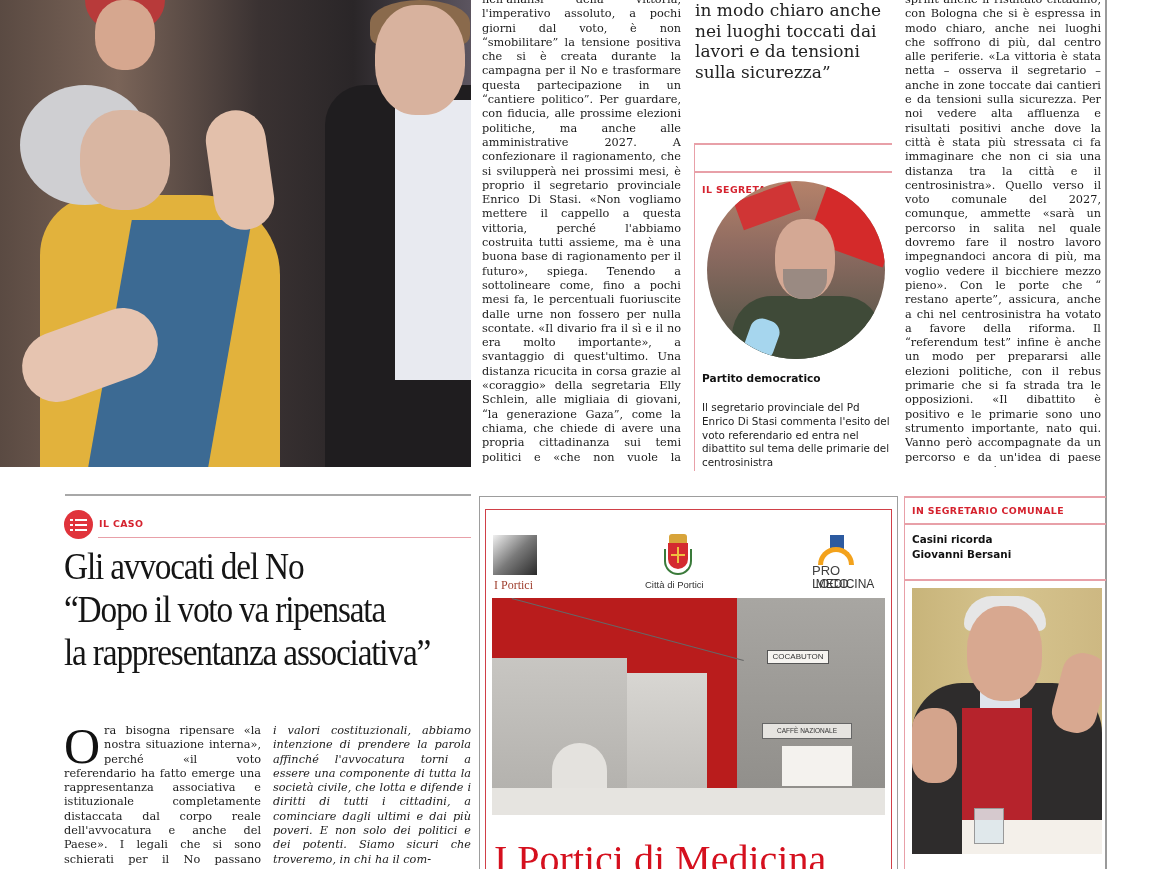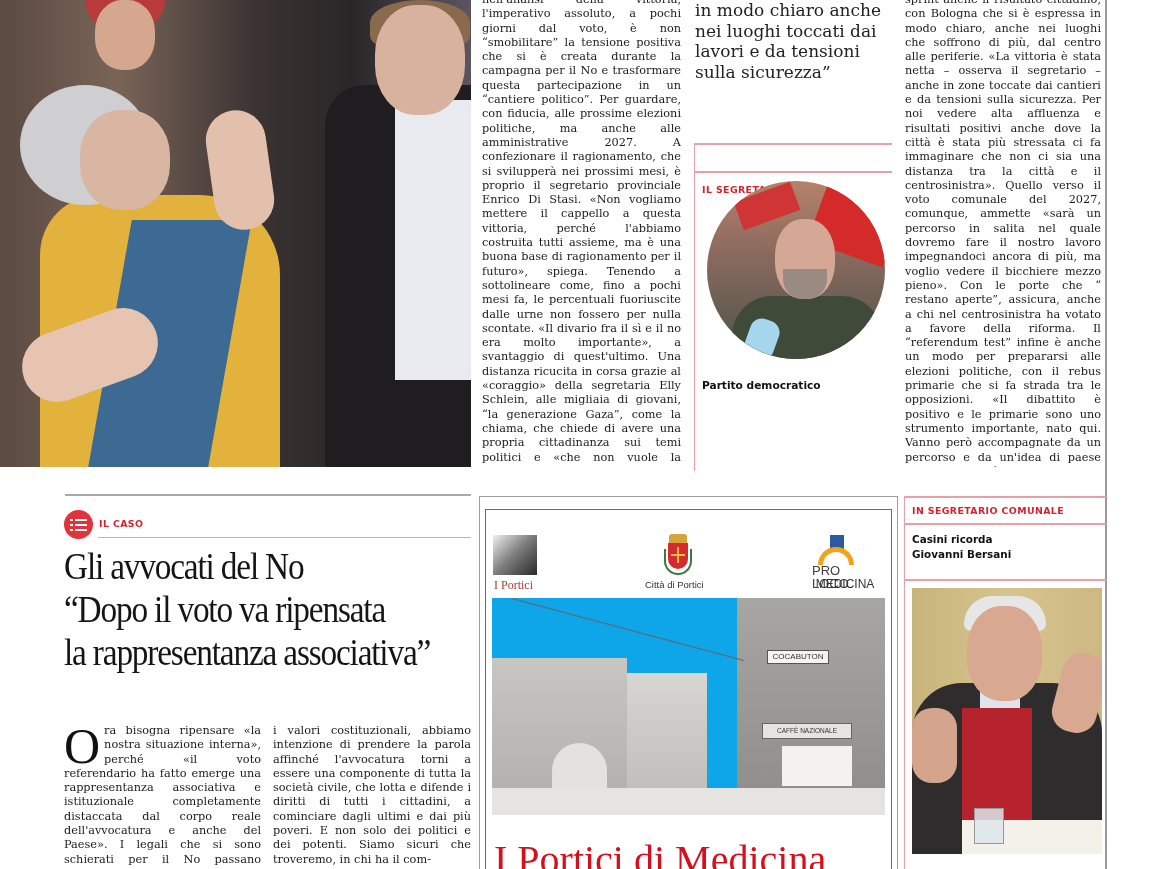--- a/index.html
+++ b/index.html
@@ -56,41 +56,41 @@
   .circle-photo {
     position: absolute; left: 12px; top: 38px; width: 178px; height: 178px; border-radius: 50%;
     overflow: hidden; background: linear-gradient(180deg, #b5826a 0%, #8c6a60 40%, #4a5244 100%);
   }
   .circle-photo .flag { position: absolute; left: 110px; top: 5px; width: 80px; height: 70px; background: #d42a2a; transform: rotate(20deg); }
   .circle-photo .flag2 { position: absolute; left: 30px; top: 10px; width: 60px; height: 30px; background: #d03535; transform: rotate(-20deg); }
   .circle-photo .face { position: absolute; left: 68px; top: 38px; width: 60px; height: 80px; background: #d4a894; border-radius: 45%; }
   .circle-photo .beard { position: absolute; left: 76px; top: 88px; width: 44px; height: 30px; background: #9a8a82; border-radius: 0 0 20px 20px; }
   .circle-photo .jacket { position: absolute; left: 25px; top: 115px; width: 150px; height: 80px; background: #3f4a38; border-radius: 40px 40px 0 0; }
   .circle-photo .mic { position: absolute; left: 40px; top: 138px; width: 30px; height: 40px; background: #a6d6ee; border-radius: 12px; transform: rotate(20deg); }
-  .box-seg .cap-title { position: absolute; left: 7px; top: 236px; font-family: "DejaVu Sans", sans-serif; font-weight: bold; font-size: 10.6px; color: #111; }
+  .box-seg .cap-title { position: absolute; left: 7px; top: 229px; font-family: "DejaVu Sans", sans-serif; font-weight: bold; font-size: 10.6px; color: #111; }
   .box-seg .cap-text { position: absolute; left: 7px; top: 258px; width: 188px; font-family: "DejaVu Sans", sans-serif; font-size: 10.4px; line-height: 13.8px; color: #222; }
 
   
   .right-rule { left: 1105px; top: 0; width: 1.5px; height: 869px; background: #9a9a9a; }
 
   
   .caso-topline { left: 65px; top: 494px; width: 406px; height: 2px; background: #a8a8a8; }
   .caso-icon { left: 64px; top: 510px; width: 29px; height: 29px; border-radius: 50%; background: #e0333b; }
   .caso-icon .l { position: absolute; left: 11px; width: 12px; height: 2px; background: #fff; }
   .caso-icon .d { position: absolute; left: 6px; width: 2.5px; height: 2px; background: #fff; }
   .caso-kicker { left: 99px; top: 518px; text-align: right; }
   .caso-rule { left: 98px; top: 537px; width: 373px; height: 1px; background: #e8a0a8; }
   .caso-headline {
     left: 64px; top: 545px; width: 420px;
     font-family: "Liberation Serif", serif; font-size: 37px; line-height: 43px; color: #151515;
     letter-spacing: -1.3px; transform: scaleX(0.9); transform-origin: left top;
   }
   .caso-col { top: 724px; height: 145px; }
   .caso-col-1 { left: 64px; width: 197px; }
-  .caso-col-2 { left: 273px; width: 198px; }
+  .caso-col-2 { left: 273px; width: 198px; font-style: italic; }
   .dropcap {
     float: left; font-family: "Liberation Serif", serif; font-size: 50px; line-height: 40px;
     margin: 2px 4px 0 0; color: #111;
   }
 
   
   .ad-frame { left: 479px; top: 496px; width: 419px; height: 373px; border: 1.5px solid #9d9d9d; border-bottom: none; }
   .ad-inner { left: 485px; top: 509px; width: 407px; height: 360px; border: 1.5px solid #d04048; border-bottom: none; background: #fff; }
   .ad-logo-portici { left: 493px; top: 535px; width: 44px; height: 40px; background: linear-gradient(135deg, #f0f0f0 0%, #7a7a7a 50%, #2a2a2a 100%); }
   .ad-portici-label { left: 494px; top: 578px; font-family: "Liberation Serif", serif; font-size: 12px; color: #a04030; }
@@ -101,21 +101,21 @@
   .ad-crest .cross-h { position: absolute; left: 8px; top: 20px; width: 14px; height: 2px; background: #f0c040; }
   .ad-crest .leaf { position: absolute; left: 1px; top: 15px; width: 28px; height: 26px; border: 2px solid #3a7a3a; border-top: none; border-radius: 0 0 14px 14px; }
   .ad-citta { left: 645px; top: 579px; font-family: "Liberation Sans", sans-serif; font-size: 9.5px; color: #333; }
   .ad-proloco-icon { left: 818px; top: 535px; width: 36px; height: 30px; }
   .ad-proloco-icon .arc { position: absolute; left: 0; top: 12px; width: 36px; height: 18px; border: 5px solid #f3a21c; border-bottom: none; border-radius: 18px 18px 0 0; }
   .ad-proloco-icon .tower { position: absolute; left: 12px; top: 0; width: 14px; height: 16px; background: #2c5aa0; }
   .ad-proloco { left: 812px; top: 564px; font-family: "Liberation Sans", sans-serif; font-size: 13px; line-height: 13px; color: #404040; text-align: left; width: 66px; }
   .ad-proloco-sub { left: 812px; top: 577px; font-family: "Liberation Sans", sans-serif; font-size: 12px; color: #333; text-align: center; width: 66px; }
   .ad-sketch {
     left: 492px; top: 598px; width: 393px; height: 217px; overflow: hidden;
-    background: #0ea5e9;
+    background: #b91c1c;
   }
   .ad-sketch .bldg-l { position: absolute; left: 0; top: 60px; width: 135px; height: 157px; background: linear-gradient(180deg, #c8c6c2, #b0aeaa); }
   .ad-sketch .bldg-l2 { position: absolute; left: 135px; top: 75px; width: 80px; height: 120px; background: linear-gradient(180deg, #d8d6d2, #c0beba); }
   .ad-sketch .arch { position: absolute; left: 60px; top: 145px; width: 55px; height: 50px; border-radius: 28px 28px 0 0; background: #e4e2de; }
   .ad-sketch .bldg-r { position: absolute; left: 245px; top: 0; width: 148px; height: 217px; background: linear-gradient(180deg, #a8a6a2, #8e8c88); }
   .ad-sketch .sign { position: absolute; left: 275px; top: 52px; width: 62px; height: 14px; background: #f6f4f0; border: 1px solid #555; font-family: "Liberation Sans", sans-serif; font-size: 8px; line-height: 12px; text-align: center; color: #333; }
   .ad-sketch .sign2 { position: absolute; left: 270px; top: 125px; width: 90px; height: 16px; background: #e6e4e0; border: 1px solid #666; font-family: "Liberation Sans", sans-serif; font-size: 6.5px; line-height: 14px; text-align: center; color: #333; }
   .ad-sketch .shop { position: absolute; left: 290px; top: 148px; width: 70px; height: 40px; background: #f4f2ee; }
   .ad-sketch .street { position: absolute; left: 0; top: 190px; width: 393px; height: 27px; background: #e6e4e0; }
   .ad-sketch .wire { position: absolute; left: 20px; top: 0; width: 240px; height: 1px; background: #666; transform: rotate(15deg); transform-origin: left top; }
@@ -172,20 +172,21 @@
   <div class="mid-rule"></div>
   <div class="circle-photo">
     <div class="flag"></div>
       <div class="flag2"></div>
       <div class="jacket"></div>
       <div class="face"></div>
       <div class="beard"></div>
       <div class="mic"></div>
   </div>
   <div class="cap-title">Partito democratico</div>
+  <div class="cap-text">Il segretario provinciale del Pd Enrico Di Stasi commenta l'esito del voto referendario ed entra nel dibattito sul tema delle primarie del centrosinistra</div>
 </div>
 
 <div class="abs col-text col-3" lang="it">sprint anche il risultato cittadino, con Bologna che si è espressa in modo chiaro, anche nei luoghi che soffrono di più, dal centro alle periferie. «La vittoria è stata netta – osserva il segretario – anche in zone toccate dai cantieri e da tensioni sulla sicurezza. Per noi vedere alta affluenza e risultati positivi anche dove la città è stata più stressata ci fa immaginare che non ci sia una distanza tra la città e il centrosinistra». Quello verso il voto comunale del 2027, comunque, ammette «sarà un percorso in salita nel quale dovremo fare il nostro lavoro impegnandoci ancora di più, ma voglio vedere il bicchiere mezzo pieno». Con le porte che “ restano aperte”, assicura, anche a chi nel centrosinistra ha votato a favore della riforma. Il “referendum test” infine è anche un modo per prepararsi alle elezioni politiche, con il rebus primarie che si fa strada tra le opposizioni. «Il dibattito è positivo e le primarie sono uno strumento importante, nato qui. Vanno però accompagnate da un percorso e da un'idea di paese che vada al di là del confronto fra i singoli leader e che veda condivisione di temi»</div>
 
 <div class="abs right-rule"></div>
 
 <div class="abs caso-topline"></div>
 <div class="abs caso-icon">
   <div class="d" style="top:9px"></div>
     <div class="l" style="top:9px"></div>

